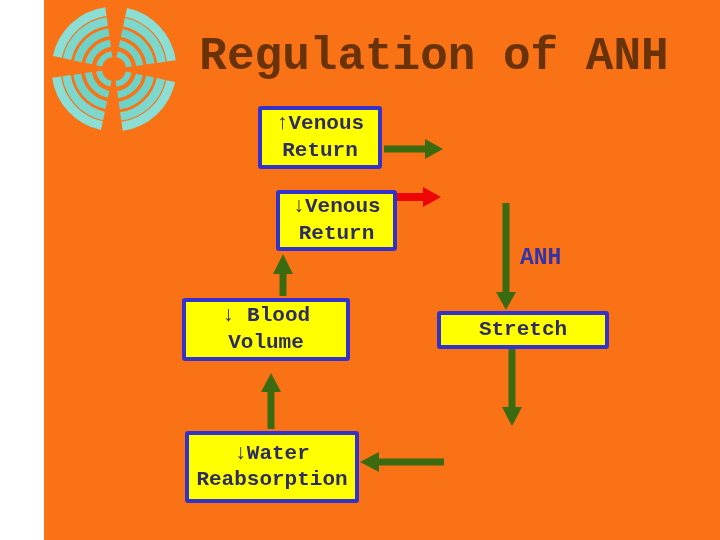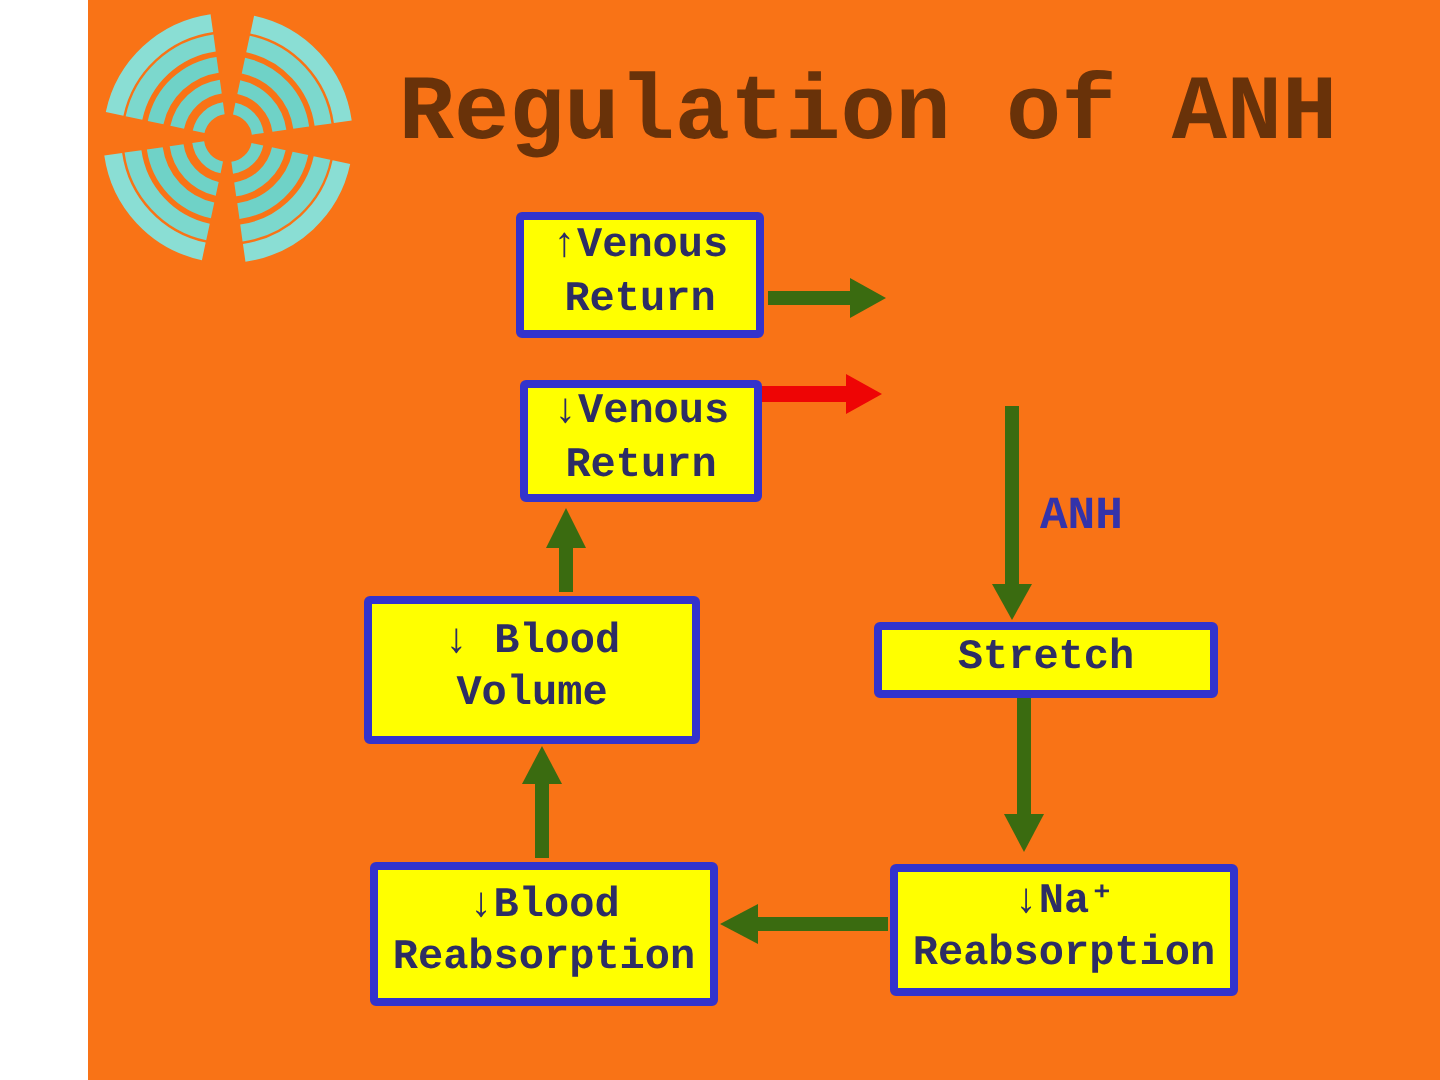--- a/index.html
+++ b/index.html
@@ -17,26 +17,26 @@
   .logo { position:absolute; left:2px; top:2px; }
   .arrows { position:absolute; left:0; top:0; pointer-events:none; }
   .box {
     position:absolute; box-sizing:border-box;
     background:#FFFF00; border:4px solid #3333CC; border-radius:3px;
     color:#2D2D64; font-weight:bold; font-size:21px; line-height:1.26;
     text-align:center; display:flex; align-items:center; justify-content:center;
     padding:0 4px;
   }
   .n0 { left:214px; top:106px; width:124px; height:63px; }
-  .n1 { left:216px; top:190px; width:121px; height:61px; }
+  .n1 { left:232px; top:190px; width:121px; height:61px; }
   .n2 { left:398px; top:139px; width:164px; height:62px; }
   .n3 { left:393px; top:311px; width:172px; height:38px; }
   .n4 { left:401px; top:432px; width:174px; height:66px; }
   .n5 { left:141px; top:431px; width:174px; height:72px; }
-  .n6 { left:138px; top:298px; width:168px; height:74px; }
+  .n6 { left:138px; top:298px; width:168px; height:63px; }
   .anh-label {
     position:absolute; left:476px; top:245px;
     color:#3333AA; font-weight:bold; font-size:23px;
   }
 </style>
 </head>
 <body>
 
 <div class="slide">
 
@@ -109,19 +109,18 @@
 
     <g>
       <line x1="239" y1="296" x2="239" y2="273" stroke="#3A6B10" stroke-width="7"></line>
       <polygon points="229,274 249,274 239,254" fill="#3A6B10"></polygon>
     </g>
   </svg>
 
   <div class="box n0">↑Venous Return</div>
   <div class="box n1">↓Venous Return</div>
   <div class="box n3">Stretch</div>
-  <div class="box n4">↓Na⁺ Reabsorption</div>
-  <div class="box n5">↓Blood Reabsorption</div>
+  <div class="box n5">↓Water Reabsorption</div>
   <div class="box n6">↓ Blood Volume</div>
 
   <div class="anh-label">ANH</div>
 
 </div>
 
 </body></html>

